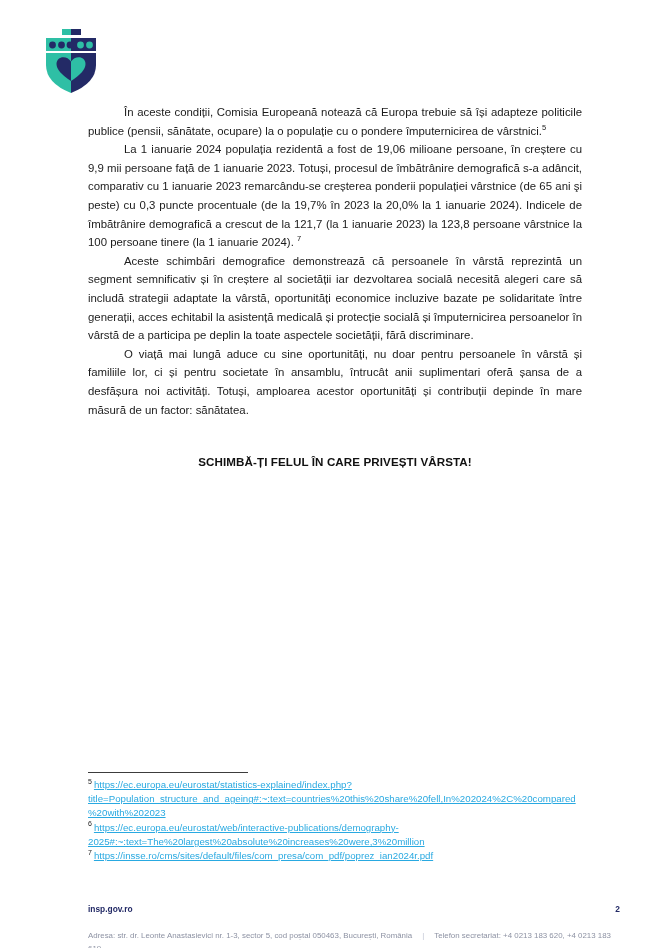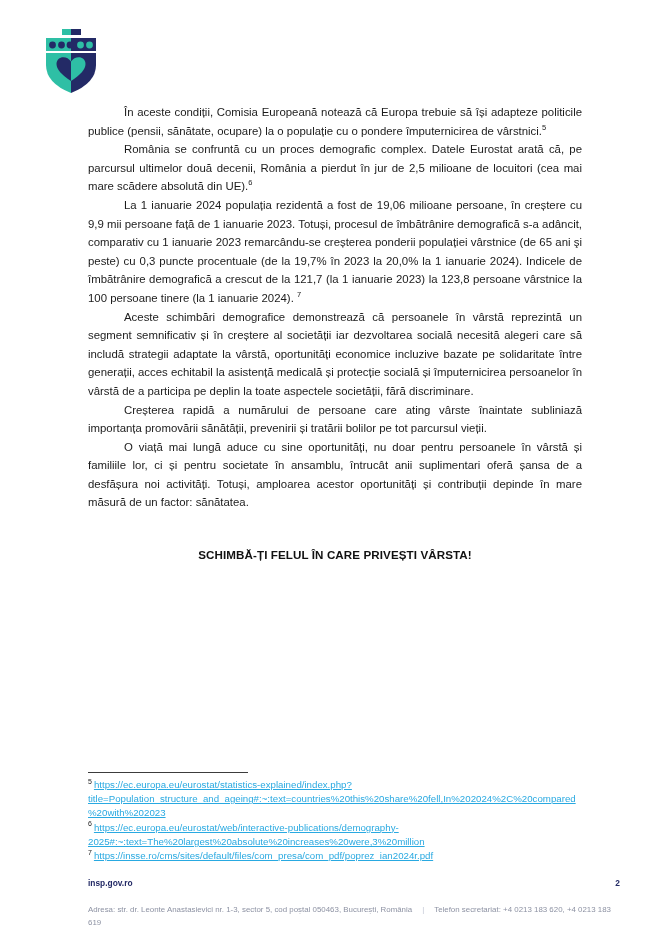--- a/index.html
+++ b/index.html
@@ -75,20 +75,21 @@
   .footer {
     position: absolute;
     left: 88px;
     right: 48px;
     top: 878px;
   }
   .footer-top {
     display: flex;
     justify-content: space-between;
     align-items: baseline;
+    margin-top: 26px;
   }
   .footer-site {
     font-size: 8.4px;
     font-weight: bold;
     color: #232a66;
   }
   .footer-page-number {
     font-size: 8.4px;
     font-weight: bold;
     color: #232a66;
@@ -126,24 +127,22 @@
 
       <rect x="4" y="22" width="50" height="2" fill="#ffffff"></rect>
 
       <path d="M29,52 C19.5,45.5 14.5,40.5 14.5,35 C14.5,30.8 17.6,28.2 21.3,28.2 C24.4,28.2 27,29.8 29,32.4 L29,52 Z" fill="#232a66"></path>
       <path d="M29,52 C38.5,45.5 43.5,40.5 43.5,35 C43.5,30.8 40.4,28.2 36.7,28.2 C33.6,28.2 31,29.8 29,32.4 L29,52 Z" fill="#2ebfa5"></path>
     </svg>
   </div>
 
   <div class="content">
     <p class="body-par"><span>În aceste condiții, Comisia Europeană notează că Europa trebuie să își adapteze politicile publice (pensii, sănătate, ocupare) la o populație cu o pondere împuternicirea de vârstnici.</span><sup>5</sup></p>
-    <p class="body-par"><span>România se confruntă cu un proces demografic complex. Datele Eurostat arată că, pe parcursul ultimelor două decenii, România a pierdut în jur de 2,5 milioane de locuitori (cea mai mare scădere absolută din UE).</span><sup>6</sup></p>
     <p class="body-par"><span>La 1 ianuarie 2024 populația rezidentă a fost de 19,06 milioane persoane, în creștere cu 9,9 mii persoane față de 1 ianuarie 2023. Totuși, procesul de îmbătrânire demografică s-a adâncit, comparativ cu 1 ianuarie 2023 remarcându-se creșterea ponderii populației vârstnice (de 65 ani şi peste) cu 0,3 puncte procentuale (de la 19,7% în 2023 la 20,0% la 1 ianuarie 2024). Indicele de îmbătrânire demografică a crescut de la 121,7 (la 1 ianuarie 2023) la 123,8 persoane vârstnice la 100 persoane tinere (la 1 ianuarie 2024). </span><sup>7</sup></p>
     <p class="body-par"><span>Aceste schimbări demografice demonstrează că persoanele în vârstă reprezintă un segment semnificativ și în creștere al societății iar dezvoltarea socială necesită alegeri care să includă strategii adaptate la vârstă, oportunități economice incluzive bazate pe solidaritate între generații, acces echitabil la asistență medicală și protecție socială și împuternicirea persoanelor în vârstă de a participa pe deplin la toate aspectele societății, fără discriminare.</span><sup></sup></p>
-    <p class="body-par"><span>Creșterea rapidă a numărului de persoane care ating vârste înaintate subliniază importanța promovării sănătății, prevenirii și tratării bolilor pe tot parcursul vieții.</span><sup></sup></p>
     <p class="body-par"><span>O viață mai lungă aduce cu sine oportunități, nu doar pentru persoanele în vârstă și familiile lor, ci și pentru societate în ansamblu, întrucât anii suplimentari oferă șansa de a desfășura noi activități. Totuși, amploarea acestor oportunități și contribuții depinde în mare măsură de un factor: sănătatea.</span><sup></sup></p>
 
     <h2 class="section-heading">SCHIMBĂ-ȚI FELUL ÎN CARE PRIVEȘTI VÂRSTA!</h2>
   </div>
 
   <div class="footnotes">
     <div class="footnote-separator"></div>
     <div class="footnote">
       <sup>5</sup><a>https://ec.europa.eu/eurostat/statistics-explained/index.php?title=Population_structure_and_ageing#:~:text=countries%20this%20share%20fell,In%202024%2C%20compared%20with%202023</a>
     </div>

